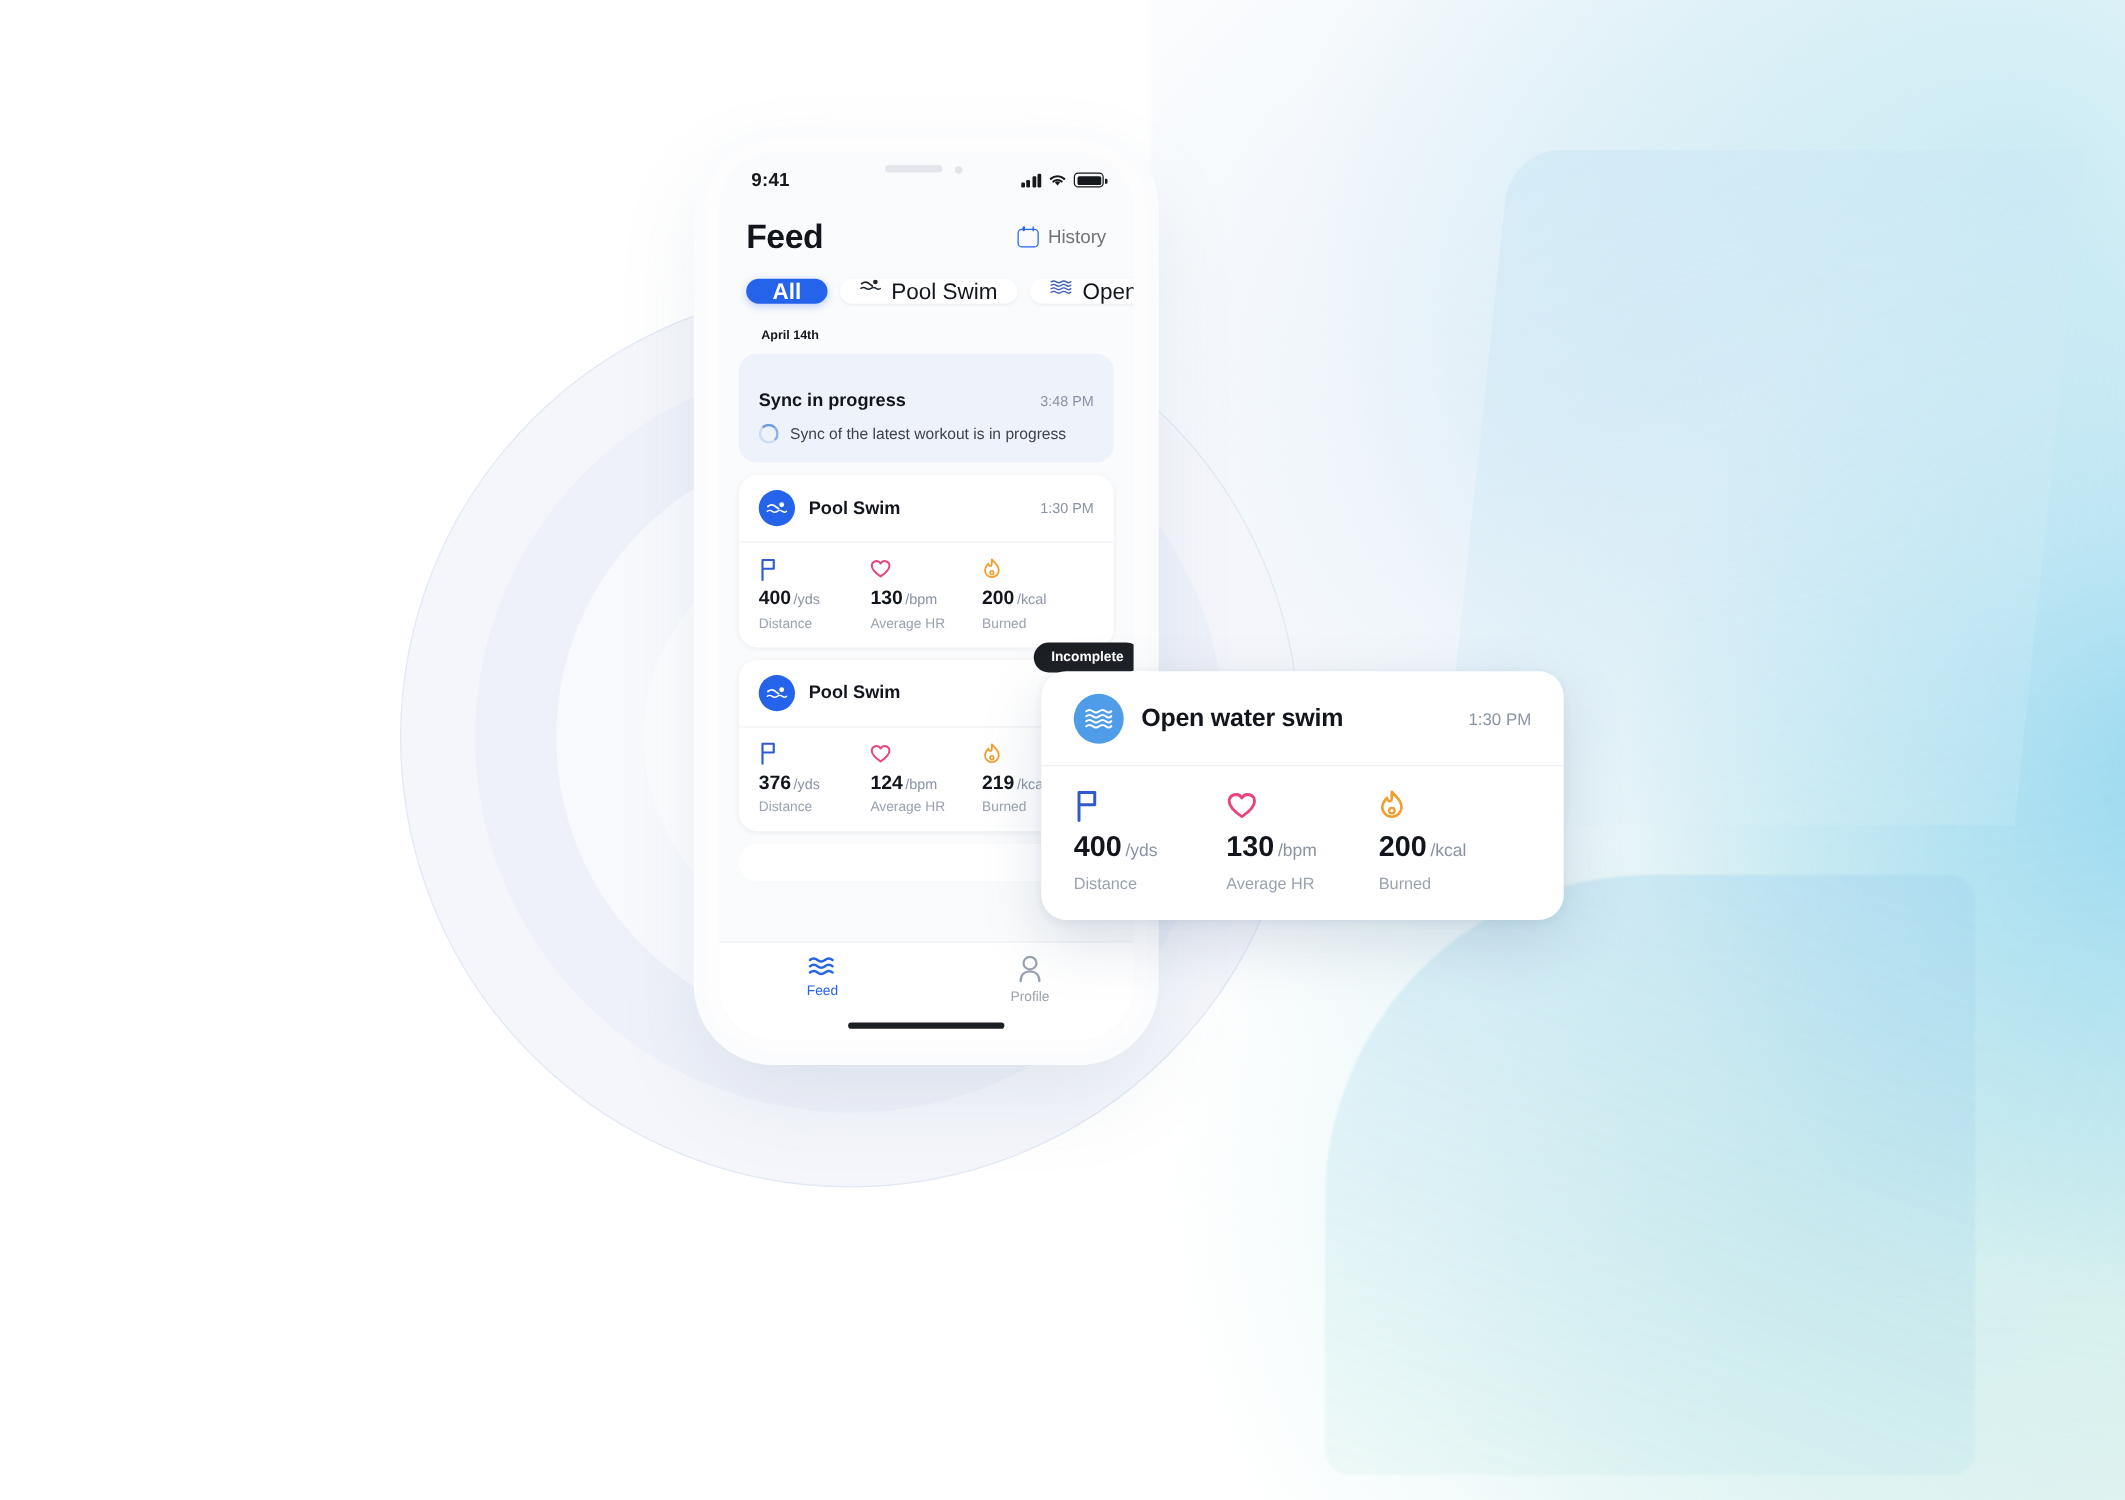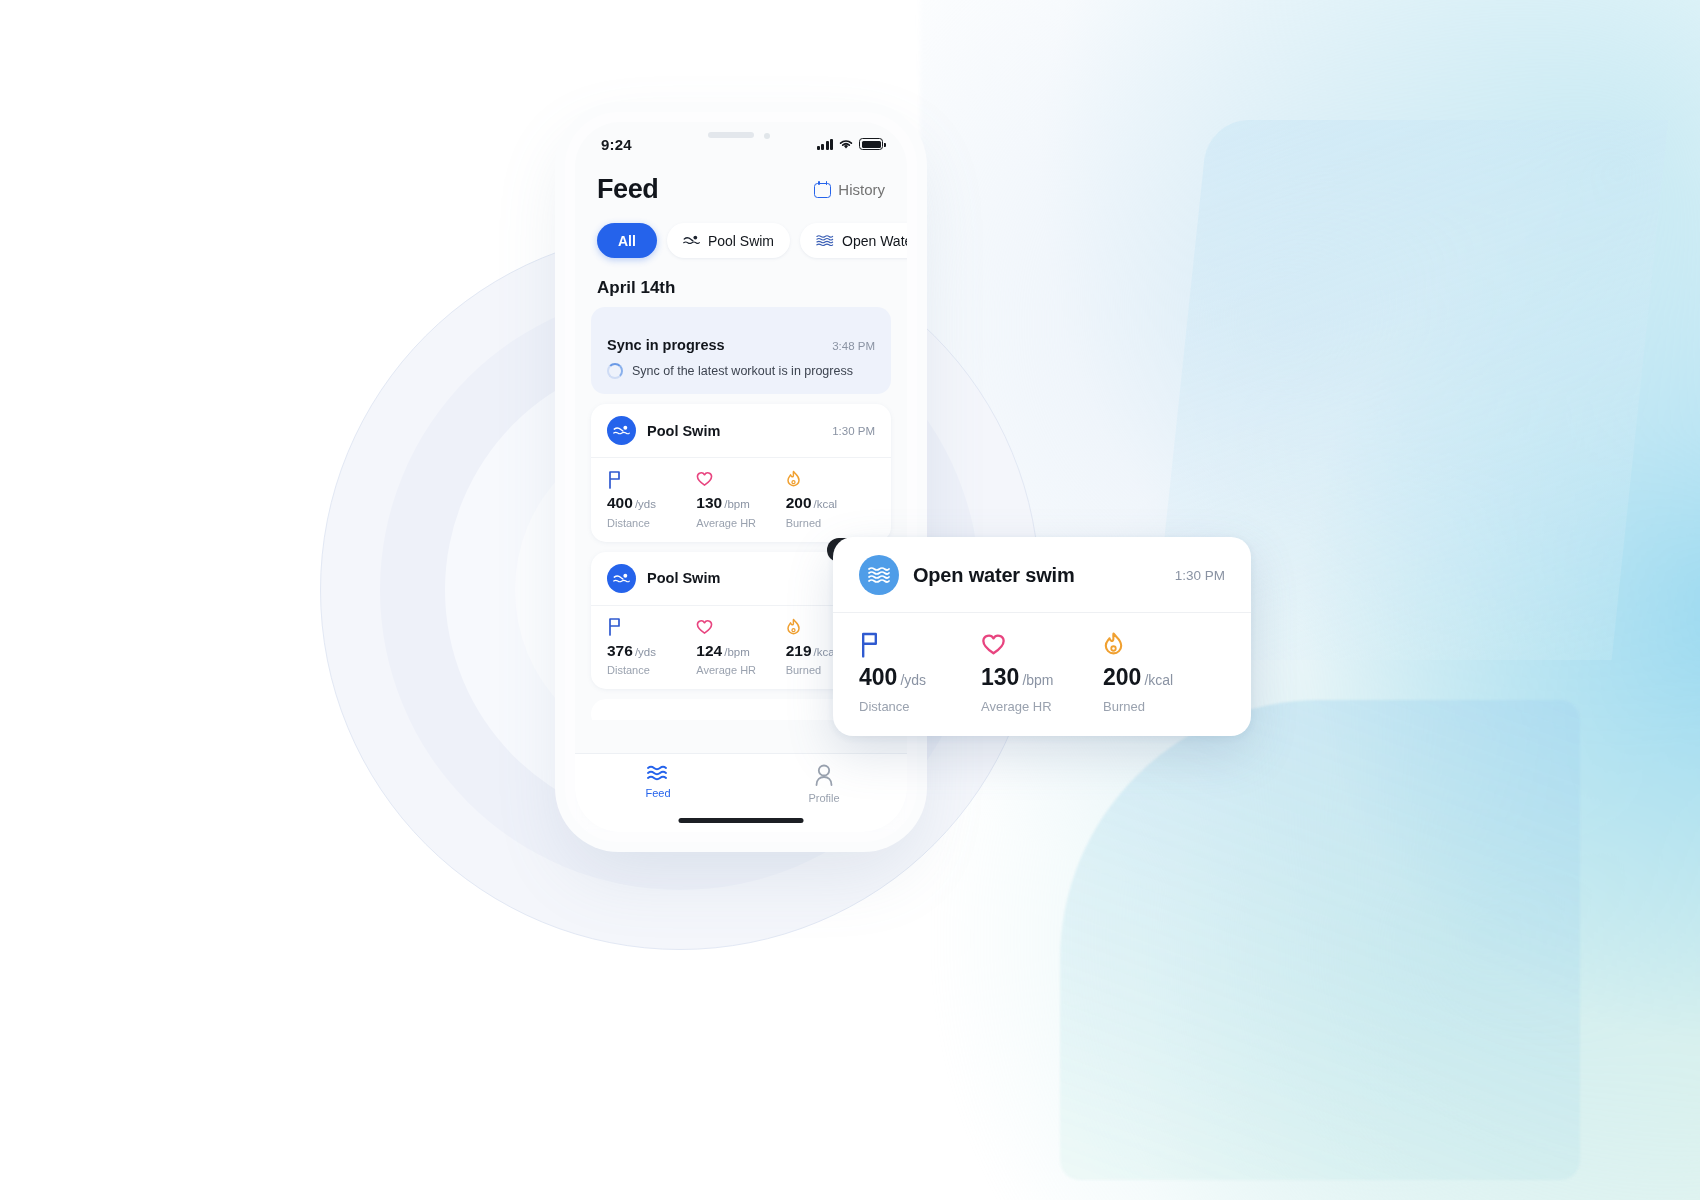--- a/index.html
+++ b/index.html
@@ -137,38 +137,39 @@
     position: absolute; top: 0; width: 1.6px; height: 4px; background: #2563eb; border-radius: 1px;
   }
   .cal-icon .t1 { left: 4px; } .cal-icon .t2 { right: 4px; }
 
   .chips {
     display: flex; align-items: center; gap: 10px;
     padding: 6px 0 10px 22px;
     overflow: hidden;
   }
   .chip {
-    display: flex; align-items: center; gap: 8px;
-    height: 35px; padding: 0 16px;
+    display: flex; align-items: flex-start; gap: 8px;
+    height: 20px; padding: 0 16px;
     border-radius: 18px;
     background: #ffffff;
     box-shadow: 0 1px 3px rgba(120,140,170,0.13);
-    font-size: 14px; color: #12161c; white-space: nowrap;
+    font-size: 18px; color: #12161c; white-space: nowrap;
     cursor: pointer;
   }
   .chip.active {
     background: #2563eb; color: #ffffff; font-weight: 600;
     box-shadow: 0 2px 7px rgba(37,99,235,0.30);
     padding: 0 21px;
   }
 
   .feed { padding: 0 16px; position: relative; }
   .date-label {
-    font-size: 17px; font-weight: 600; color: #12161c;
+    font-size: 10px; font-weight: 600; color: #12161c;
     padding: 10px 6px 9px 6px;
+    margin-left: 12px;
   }
 
   .sync-card {
     background: #eef2fb;
     border-radius: 14px;
     padding: 13px 16px 15px 16px;
     margin-bottom: 10px;
   }
   .sync-top { display: flex; align-items: baseline; justify-content: space-between; }
   .sync-title { font-size: 14.5px; font-weight: 700; color: #12161c; }
@@ -301,21 +302,21 @@
 
 <div class="phone">
   <div class="phone-screen">
 
     <div class="notch">
       <div class="speaker"></div>
       <div class="cam"></div>
     </div>
 
     <div class="statusbar">
-      <div class="status-time">9:24</div>
+      <div class="status-time">9:41</div>
       <div class="status-right">
         <div class="bars">
             <i></i>
             <i></i>
             <i></i>
             <i></i>
           </div>
         <svg width="16" height="12" viewBox="0 0 16 12">
           <path d="M8 10.4 L10.1 7.9 A3.2 3.2 0 0 0 5.9 7.9 Z" fill="#15181d"></path>
           <path d="M2.6 5.1 A8 8 0 0 1 13.4 5.1" stroke="#15181d" stroke-width="1.7" fill="none" stroke-linecap="round"></path>

